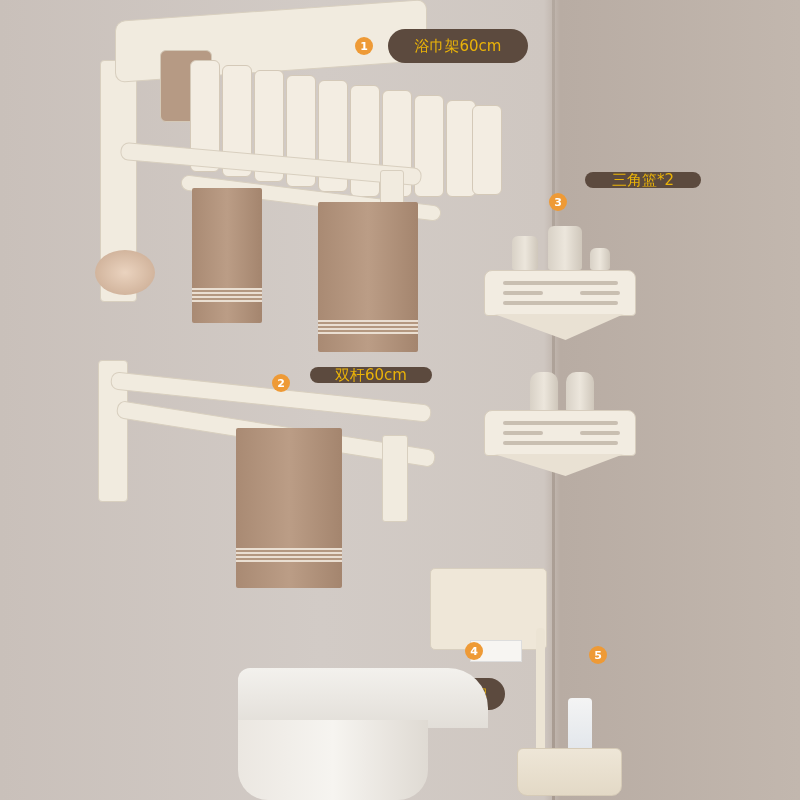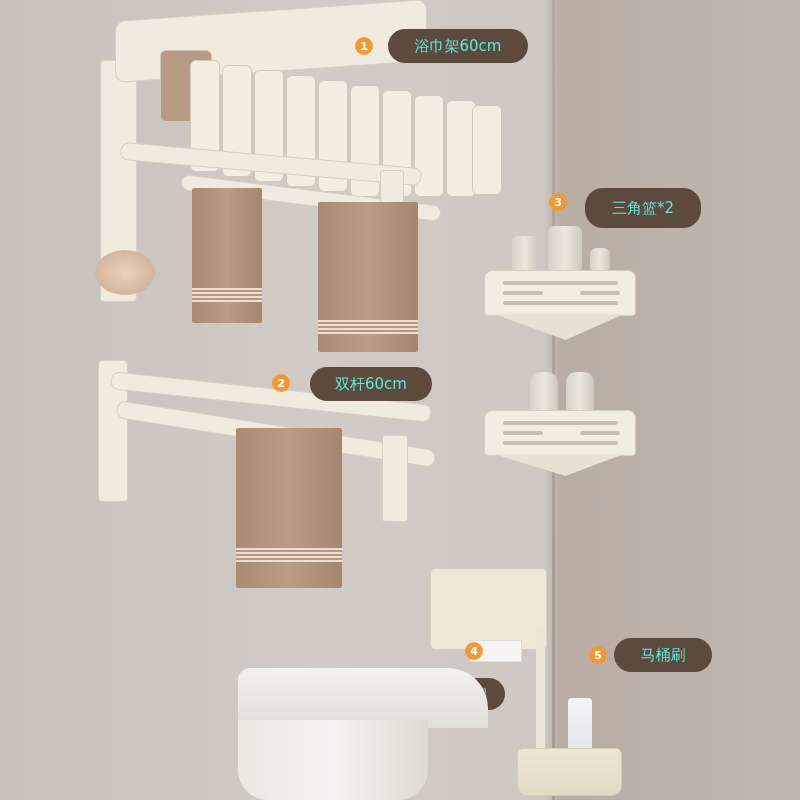--- a/index.html
+++ b/index.html
@@ -5,21 +5,21 @@
   html,body{margin:0;padding:0;}
   body{width:800px;height:800px;overflow:hidden;position:relative;font-family:"DejaVu Sans","Liberation Sans",sans-serif;}
   .scene{position:absolute;inset:0;background:linear-gradient(90deg,#c9c0ba 0%,#d2cbc6 40%,#cfc7c1 68%,#b8aca3 70%,#c2b7ae 100%);}
   .corner-line{position:absolute;left:552px;top:0;width:3px;height:800px;background:linear-gradient(#b3a89f,#a89b91);}
   .cream{background:#f1ebdf;border:1px solid #d8cfbf;}
   .towel{position:absolute;background:linear-gradient(90deg,#a98a73,#bb9d86 50%,#a4856e);border-radius:2px;}
   .towel .stripe{position:absolute;left:0;right:0;height:14px;background:repeating-linear-gradient(#eadfd2 0 2px,#b49880 2px 4px);}
   .bar{position:absolute;border-radius:8px;}
   .slat{position:absolute;background:#f3ede2;border:1px solid #d4c9b8;border-radius:6px;}
   .badge{position:absolute;width:18px;height:18px;border-radius:50%;background:#ee9a36;color:#fff;font-size:11px;font-weight:bold;display:flex;align-items:center;justify-content:center;}
-  .pill{position:absolute;background:#5c4a3e;color:#5eead4;border-radius:18px;font-size:15px;display:flex;align-items:center;justify-content:center;}
+  .pill{position:absolute;background:#5c4a3e;color:#eab308;border-radius:18px;font-size:15px;display:flex;align-items:center;justify-content:center;}
   .title-pill{position:absolute;left:84px;top:717px;width:376px;height:52px;background:#5a4638;border:1px solid #e59a3c;border-radius:26px;color:#fff;font-size:27px;display:flex;align-items:center;justify-content:center;letter-spacing:0.5px;}
   .bottle{position:absolute;background:linear-gradient(90deg,#d8d1c6,#ece6dc 50%,#cfc7bb);border-radius:6px 6px 3px 3px;}
   .basket{position:absolute;background:#f2ece1;border:1px solid #d7cdbd;}
   .slot{position:absolute;height:4px;background:#c9bfb1;border-radius:2px;}
 </style>
 </head>
 <body>
 
 <div class="scene">
   <div class="corner-line"></div>
@@ -57,21 +57,21 @@
   <div>
     <div class="cream" style="position:absolute;left:98px;top:360px;width:28px;height:140px;border-radius:4px;"></div>
     <div class="bar cream" style="left:110px;top:388px;width:320px;height:16px;transform:rotate(6deg);"></div>
     <div class="bar cream" style="left:115px;top:425px;width:320px;height:16px;transform:rotate(9deg);"></div>
     <div class="cream" style="position:absolute;left:382px;top:435px;width:24px;height:85px;border-radius:3px;"></div>
     <div class="towel" style="left:236px;top:428px;width:106px;height:160px;">
         <div class="stripe" style="top:120px;"></div>
       </div>
   </div>
   <div class="badge" style="left:272px;top:374px;">2</div>
-  <div class="pill" style="left:310px;top:367px;width:122px;height:34px;">双杆60cm</div>
+  <div class="pill" style="left:310px;top:367px;width:122px;height:16px;">双杆60cm</div>
 
   <div>
     <div class="bottle" style="left:512px;top:236px;width:26px;height:34px;"></div>
     <div class="bottle" style="left:548px;top:226px;width:34px;height:44px;"></div>
     <div class="bottle" style="left:590px;top:248px;width:20px;height:22px;"></div>
     <div class="basket" style="left:484px;top:270px;width:150px;height:44px;border-radius:8px 8px 4px 4px;">
       <div class="slot" style="left:18px;top:10px;width:115px;"></div>
       <div class="slot" style="left:18px;top:20px;width:40px;"></div>
       <div class="slot" style="left:95px;top:20px;width:40px;"></div>
       <div class="slot" style="left:18px;top:30px;width:115px;"></div>
@@ -83,35 +83,34 @@
     <div class="bottle" style="left:566px;top:372px;width:28px;height:40px;border-radius:10px 10px 3px 3px;"></div>
     <div class="basket" style="left:484px;top:410px;width:150px;height:44px;border-radius:8px 8px 4px 4px;">
       <div class="slot" style="left:18px;top:10px;width:115px;"></div>
       <div class="slot" style="left:18px;top:20px;width:40px;"></div>
       <div class="slot" style="left:95px;top:20px;width:40px;"></div>
       <div class="slot" style="left:18px;top:30px;width:115px;"></div>
     </div>
     <div style="position:absolute;left:494px;top:454px;width:130px;height:22px;background:#e9e1d3;clip-path:polygon(0 0,100% 0,55% 100%);"></div>
   </div>
   <div class="badge" style="left:549px;top:193px;">3</div>
-  <div class="pill" style="left:585px;top:188px;width:116px;height:40px;">三角篮*2</div>
+  <div class="pill" style="left:585px;top:172px;width:116px;height:16px;">三角篮*2</div>
 
   <div>
     <div class="cream" style="position:absolute;left:430px;top:568px;width:115px;height:80px;border-radius:5px;background:#efe7d8;"></div>
     <div style="position:absolute;left:470px;top:640px;width:50px;height:20px;background:#f7f5f2;border:1px solid #ddd;"></div>
   </div>
   <div class="badge" style="left:465px;top:642px;">4</div>
   <div class="pill" style="left:425px;top:678px;width:80px;height:32px;">纸巾架</div>
 
   <div>
     <div style="position:absolute;left:238px;top:668px;width:250px;height:60px;background:linear-gradient(#f3f1ed,#e2ded8);border-radius:12px 40px 0 0;"></div>
     <div style="position:absolute;left:238px;top:720px;width:190px;height:80px;background:linear-gradient(90deg,#ebe7e1,#f6f4f0 50%,#dfdad3);border-radius:0 0 30px 30px;"></div>
   </div>
 
   <div>
     <div style="position:absolute;left:536px;top:628px;width:9px;height:130px;background:#ece4d4;border-radius:4px;"></div>
     <div style="position:absolute;left:568px;top:698px;width:24px;height:62px;background:linear-gradient(#f4f4f4,#dfe4ea);border-radius:4px;"></div>
     <div style="position:absolute;left:517px;top:748px;width:103px;height:46px;background:linear-gradient(#eee6d7,#e3d9c6);border-radius:6px 6px 10px 10px;border:1px solid #d6cbb7;"></div>
   </div>
   <div class="badge" style="left:589px;top:646px;">5</div>
-  <div class="pill" style="left:614px;top:638px;width:98px;height:34px;">马桶刷</div>
 
 </div>
 
 </body></html>

